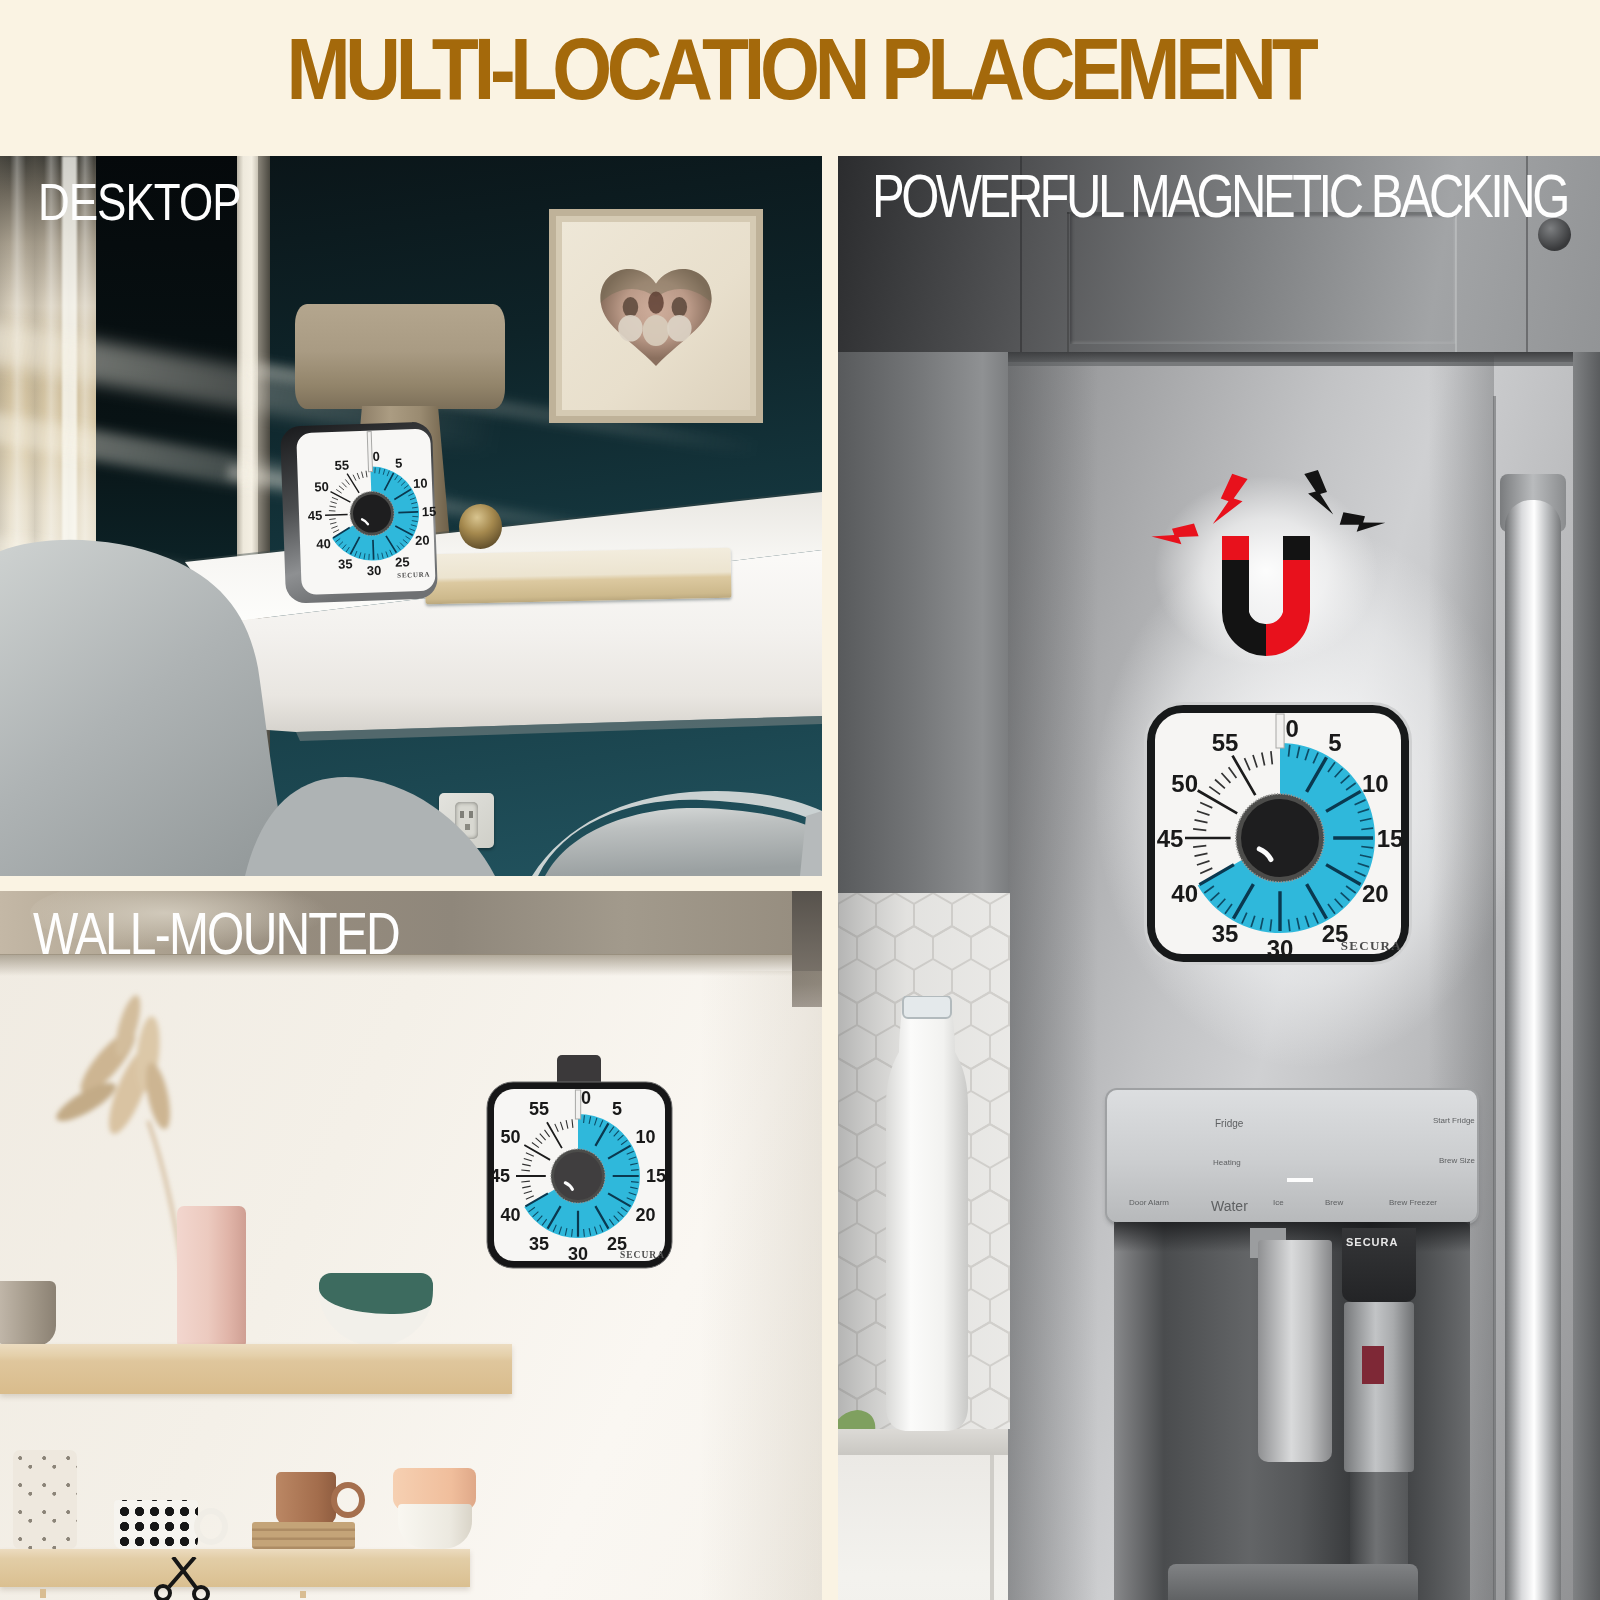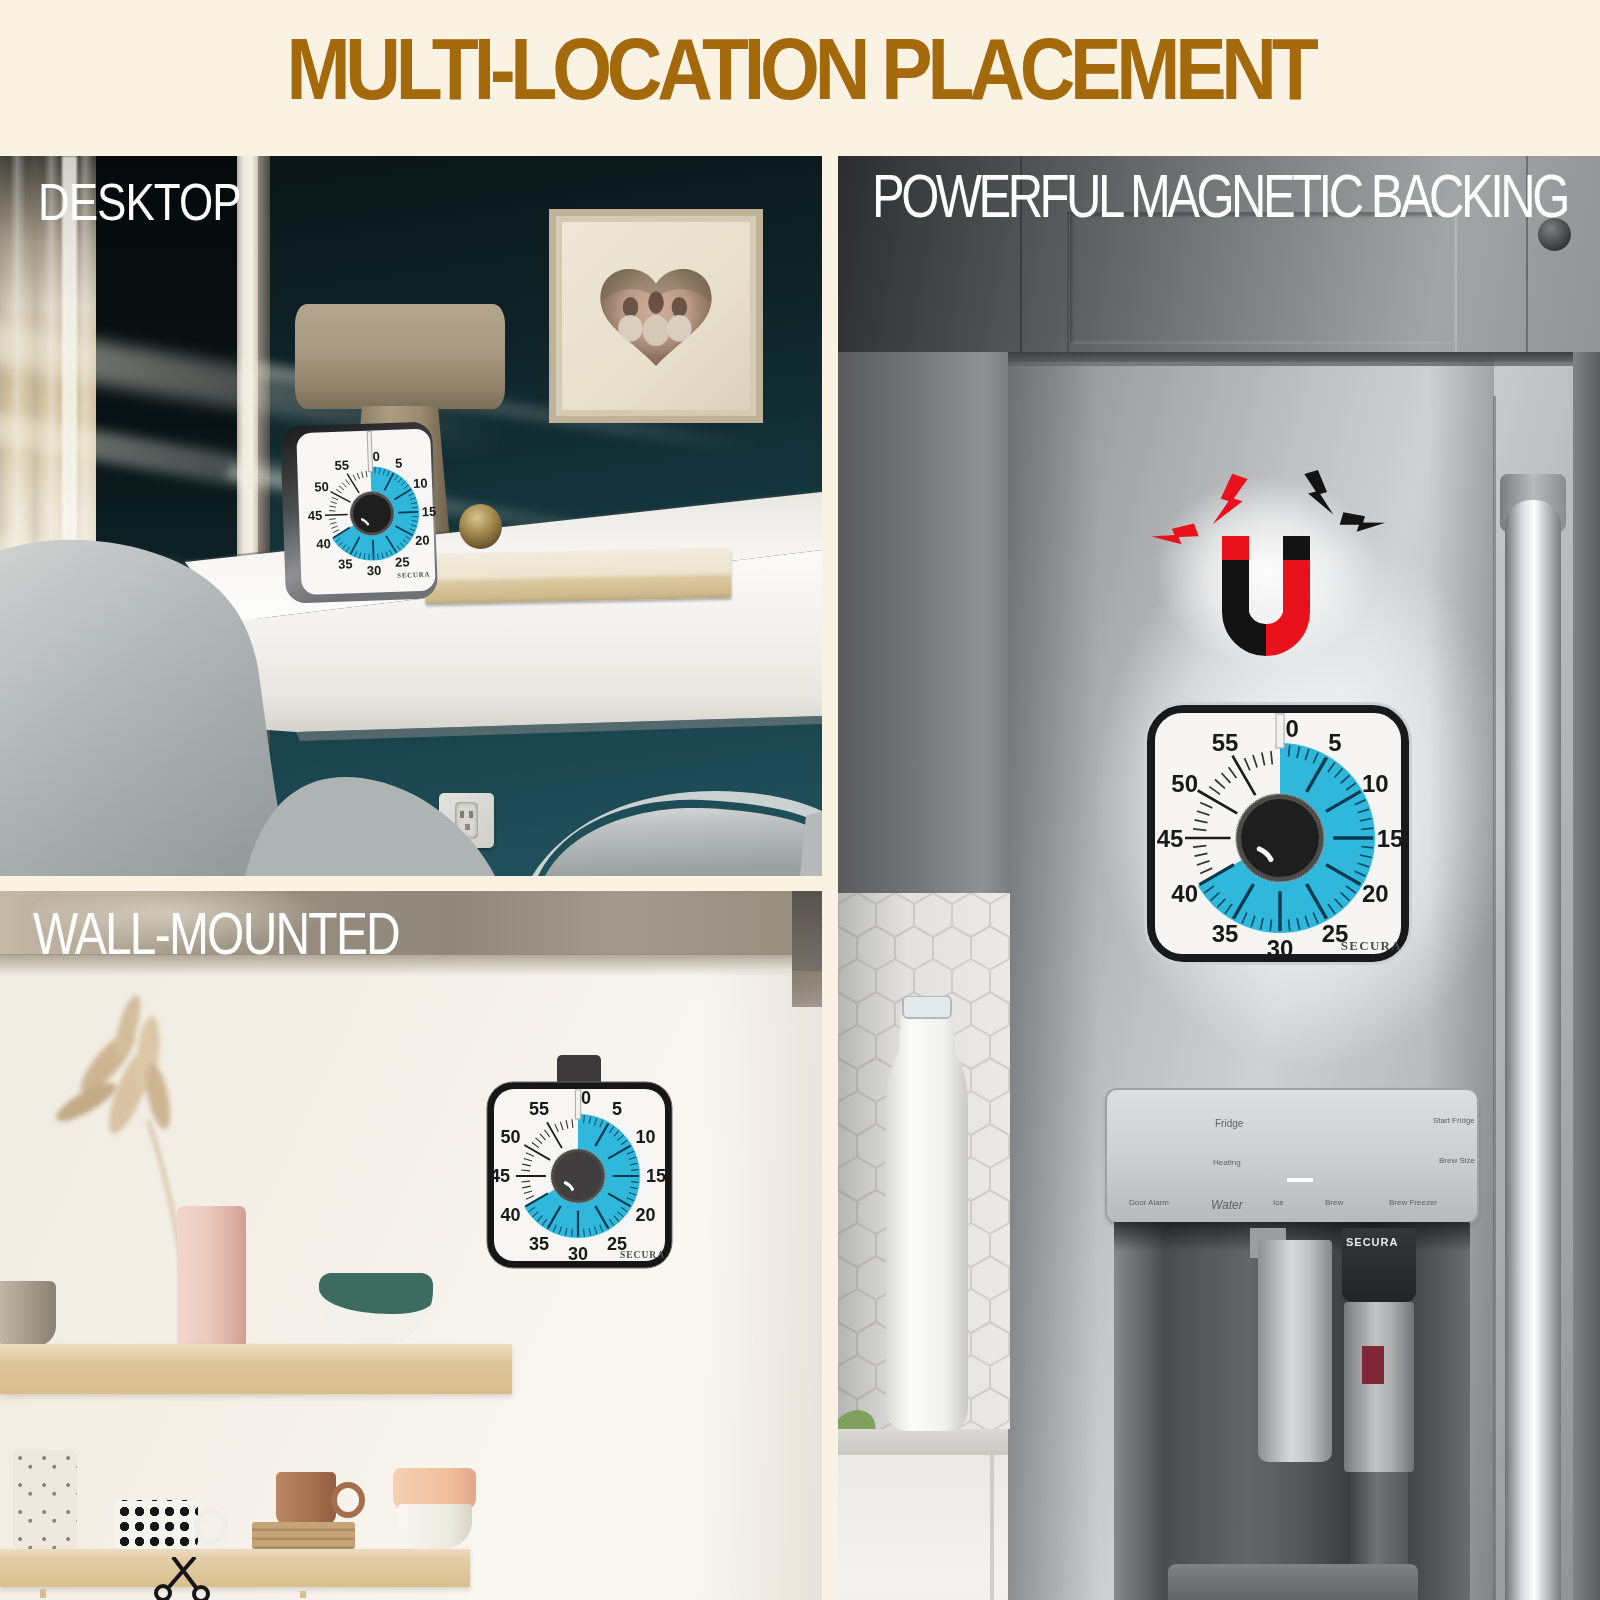--- a/index.html
+++ b/index.html
@@ -298,21 +298,21 @@
         </defs>
         <path d="M14,56 C14,36 17,20 17,4 L67,4 C67,20 70,36 70,56 C79,72 83,88 83,110 L83,410 C83,426 75,435 61,435 L23,435 C9,435 1,426 1,410 L1,110 C1,88 5,72 14,56 Z" fill="url(#mb)"></path>
         <rect x="18" y="0" width="48" height="22" rx="5" fill="#e4e9eb" stroke="#b2babd" stroke-width="2"></rect>
       </svg>
 <div class="abs" style="left:269px;top:934px;width:370px;height:132px;border-radius:10px;background:linear-gradient(180deg,#dcdee0 0%,#cbcdcf 55%,#b7b9bb 100%);box-shadow:0 0 0 2px #9fa1a3, 0 3px 5px rgba(60,62,64,0.45);"></div>
 <div class="abs" style="left:377px;top:962px;font-size:10px;color:#5e6062;font-family:'Liberation Sans',sans-serif;">Fridge</div>
 <div class="abs" style="left:595px;top:960px;font-size:8px;color:#5e6062;font-family:'Liberation Sans',sans-serif;">Start Fridge</div>
 <div class="abs" style="left:375px;top:1002px;font-size:8px;color:#5e6062;font-family:'Liberation Sans',sans-serif;">Heating</div>
 <div class="abs" style="left:601px;top:1000px;font-size:8px;color:#5e6062;font-family:'Liberation Sans',sans-serif;">Brew Size</div>
 <div class="abs" style="left:291px;top:1042px;font-size:8px;color:#5e6062;font-family:'Liberation Sans',sans-serif;">Door Alarm</div>
-<div class="abs" style="left:373px;top:1042px;font-size:12px;color:#5e6062;font-family:'Liberation Sans',sans-serif;font-style:italic;">Water</div>
+<div class="abs" style="left:373px;top:1042px;font-size:14px;color:#5e6062;font-family:'Liberation Sans',sans-serif;">Water</div>
 <div class="abs" style="left:435px;top:1042px;font-size:8px;color:#5e6062;font-family:'Liberation Sans',sans-serif;">Ice</div>
 <div class="abs" style="left:487px;top:1042px;font-size:8px;color:#5e6062;font-family:'Liberation Sans',sans-serif;">Brew</div>
 <div class="abs" style="left:551px;top:1042px;font-size:8px;color:#5e6062;font-family:'Liberation Sans',sans-serif;">Brew Freezer</div>
 <div class="abs" style="left:449px;top:1022px;width:26px;height:4px;background:#fdfdfd;"></div>
 <div class="abs" style="left:276px;top:1066px;width:356px;height:534px;border-radius:6px 6px 24px 24px;background:linear-gradient(90deg,#88898b 0%,#4a4c4e 14%,#636567 38%,#555759 52%,#2f3133 72%,#4e5052 88%,#6a6c6e 100%);"></div>
 <div class="abs" style="left:276px;top:1066px;width:356px;height:30px;background:linear-gradient(180deg,rgba(20,21,23,0.75),rgba(20,21,23,0));"></div>
 <div class="abs" style="left:412px;top:1072px;width:36px;height:30px;background:#9b9d9f;"></div>
 <div class="abs" style="left:420px;top:1084px;width:74px;height:222px;border-radius:4px 4px 10px 10px;background:linear-gradient(90deg,#8f9092 0%,#d9dadb 45%,#bfc0c1 70%,#868789 100%);"></div>
 <div class="abs" style="left:504px;top:1072px;width:74px;height:74px;border-radius:0 0 10px 10px;background:linear-gradient(180deg,#353638,#232426);"></div>
 <div class="abs" style="left:508px;top:1080px;font-size:11px;font-weight:bold;color:#e8e8e8;letter-spacing:1px;">SECURA</div>

